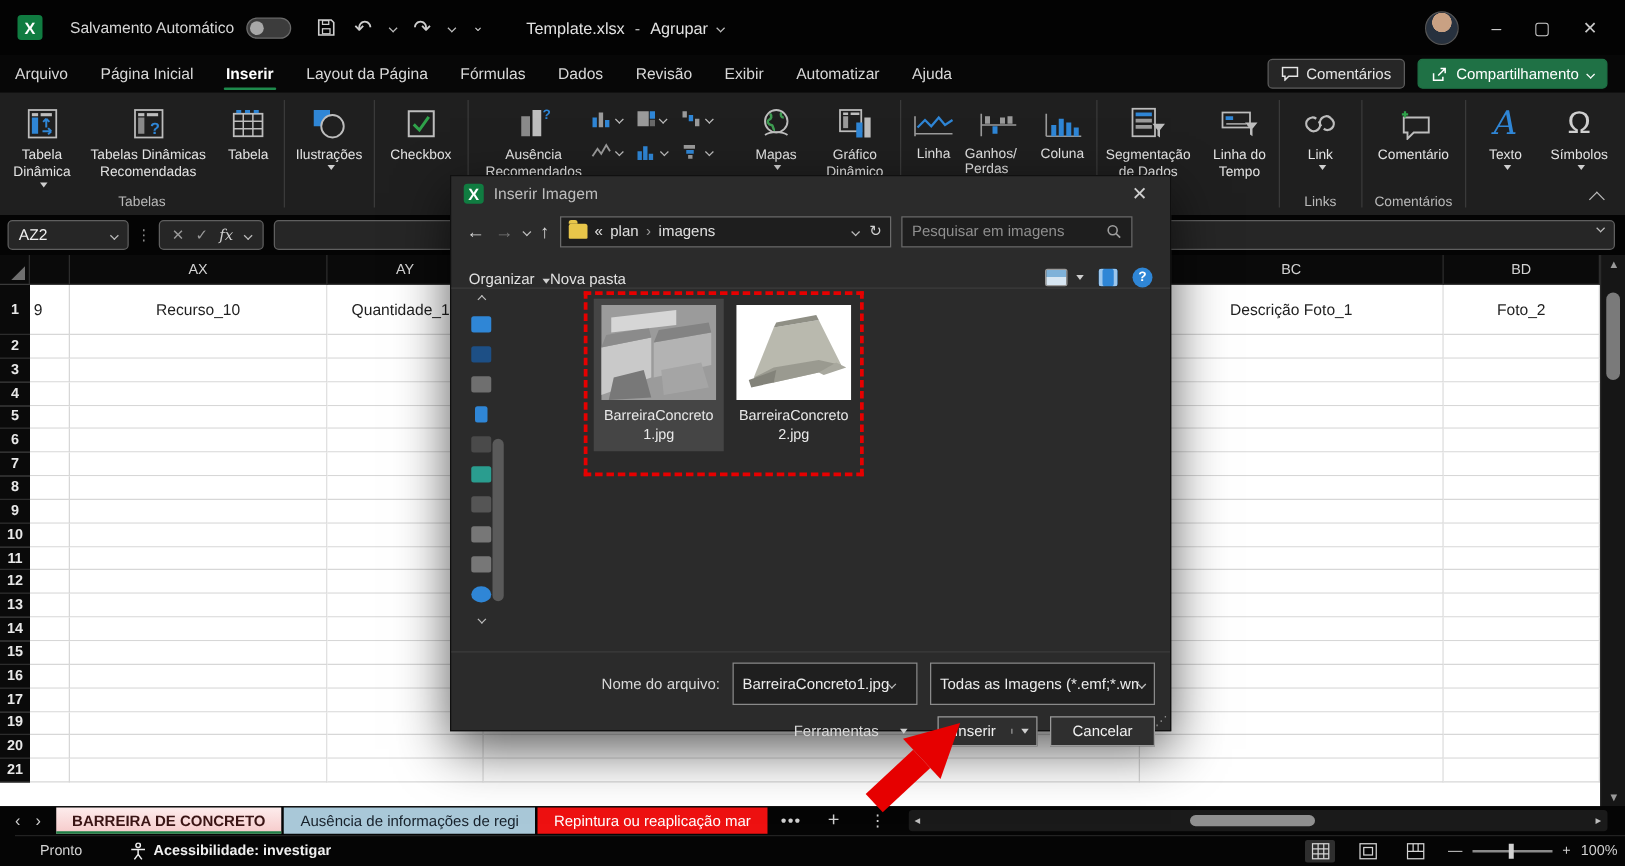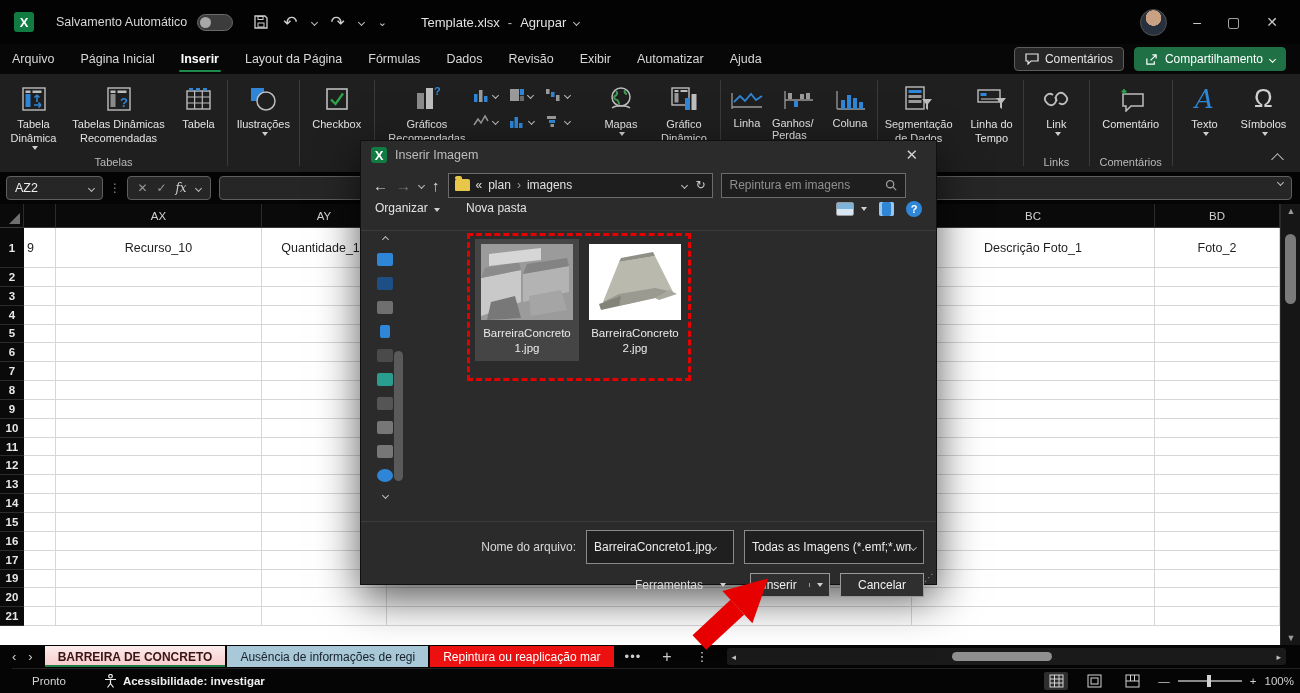--- a/index.html
+++ b/index.html
@@ -75,21 +75,21 @@
   .dlg-title { height:28px; display:flex; align-items:center; padding:0 10px; gap:8px; font-size:12.5px; color:#bdbdbd; }
   .dlg-title .x { margin-left:auto; color:#cfcfcf; font-size:15px; padding:0 8px; }
   .dlg-nav { height:32px; display:flex; align-items:center; gap:8px; padding:0 12px; }
   .navg { color:#d8d8d8; font-size:15px; }
   .navg.dim { color:#777; }
   .addr { width:265px; height:25px; background:#1e1e1e; border:1px solid #6b6b6b; display:flex; align-items:center; gap:6px; padding:0 6px; font-size:12px; color:#e0e0e0; }
   .folder { width:15px; height:12px; background:#e8c64a; border-radius:2px 2px 1px 1px; position:relative; }
   .folder::before { content:""; position:absolute; top:-3px; left:0; width:7px; height:3px; background:#e8c64a; border-radius:2px 2px 0 0; }
   .addr .right { margin-left:auto; display:flex; align-items:center; gap:8px; color:#cfcfcf; }
   .dsearch { width:185px; height:25px; background:#1e1e1e; border:1px solid #6b6b6b; display:flex; align-items:center; padding:0 8px; font-size:12px; color:#8f8f8f; justify-content:space-between; }
-  .dlg-toolbar { height:30px; display:flex; align-items:flex-start; padding:0 14px; gap:26px; font-size:12px; color:#e3e3e3; border-bottom:1px solid #3c3c3c; }
+  .dlg-toolbar { height:30px; display:flex; align-items:flex-end; padding:0 14px; font-size:12px; color:#e3e3e3; border-bottom:1px solid #3c3c3c; }
   .dlg-toolbar .right { margin-left:auto; display:flex; align-items:center; gap:12px; }
   .viewic { width:18px; height:14px; background:linear-gradient(180deg,#7fb2d9 0 50%,#d7e6f2 50% 100%); border:1px solid #9a9a9a; border-radius:2px; }
   .colsic { width:15px; height:14px; background:#2f86d6; border-radius:2px; box-shadow:inset 3px 0 0 #9cc6ec, inset -3px 0 0 #9cc6ec; }
   .helpic { width:16px; height:16px; border-radius:50%; background:#2f86d6; color:#fff; font-size:11px; font-weight:bold; display:flex; align-items:center; justify-content:center; }
   .dlg-body { position:relative; height:290px; display:flex; }
   .dlg-side { width:48px; height:100%; position:relative; padding-top:6px; display:flex; flex-direction:column; align-items:center; gap:11px; }
   .dlg-side .sbthumb { position:absolute; right:6px; top:120px; width:9px; height:130px; background:#5a5a5a; border-radius:5px; }
   .sideic { width:16px; height:13px; border-radius:2px; }
   .files { position:relative; flex:1; }
   .fitem { position:absolute; top:8px; width:104px; text-align:center; font-size:11.5px; color:#eaeaea; line-height:1.3; padding:5px 2px; }
@@ -275,21 +275,21 @@
 
   <div class="rgroup" style="width:352px; justify-content:flex-start; padding-left:8px;">
     <div class="bigbtn" style="width:88px;">
       <div class="ic">
         <svg width="26" height="28" viewBox="0 0 26 28">
             <rect x="3" y="8" width="7" height="16" fill="#8a8a8a"></rect>
             <rect x="12" y="3" width="7" height="21" fill="#bdbdbd"></rect>
             <text x="20" y="10" font-size="11" fill="#2f86d6" font-weight="bold">?</text>
           </svg>
       </div>
-      <span>Gráficos Recomendadas</span>
+      <span>Ausência Recomendados</span>
     </div>
     <div class="minicharts">
       <div class="mini">
           <svg width="17" height="14" viewBox="0 0 17 14">
             <rect x="1" y="6" width="3.5" height="8" fill="#2f86d6"></rect>
             <rect x="6" y="2" width="3.5" height="12" fill="#9a9a9a"></rect>
             <rect x="11" y="8" width="3.5" height="6" fill="#2f86d6"></rect>
           </svg>
           <span class="chev sm"></span>
         </div>
@@ -705,21 +705,21 @@
       <span>«</span>
       <span>plan</span>
       <span style="color:#9a9a9a;">›</span>
       <span>imagens</span>
       <div class="right">
         <span class="chev sm"></span>
         <span>↻</span>
       </div>
     </div>
     <div class="dsearch">
-      <span>Repintura em imagens</span>
+      <span>Pesquisar em imagens</span>
       <svg width="12" height="12" viewBox="0 0 14 14">
           <circle cx="6" cy="6" r="4.2" fill="none" stroke="#9d9d9d" stroke-width="1.5"></circle>
           <line x1="9.2" y1="9.2" x2="13" y2="13" stroke="#9d9d9d" stroke-width="1.5"></line>
         </svg>
     </div>
   </div>
   <div class="dlg-toolbar">
     <span><span>Organizar</span> <span class="tri-d"></span></span>
     <span>Nova pasta</span>
     <div class="right">

